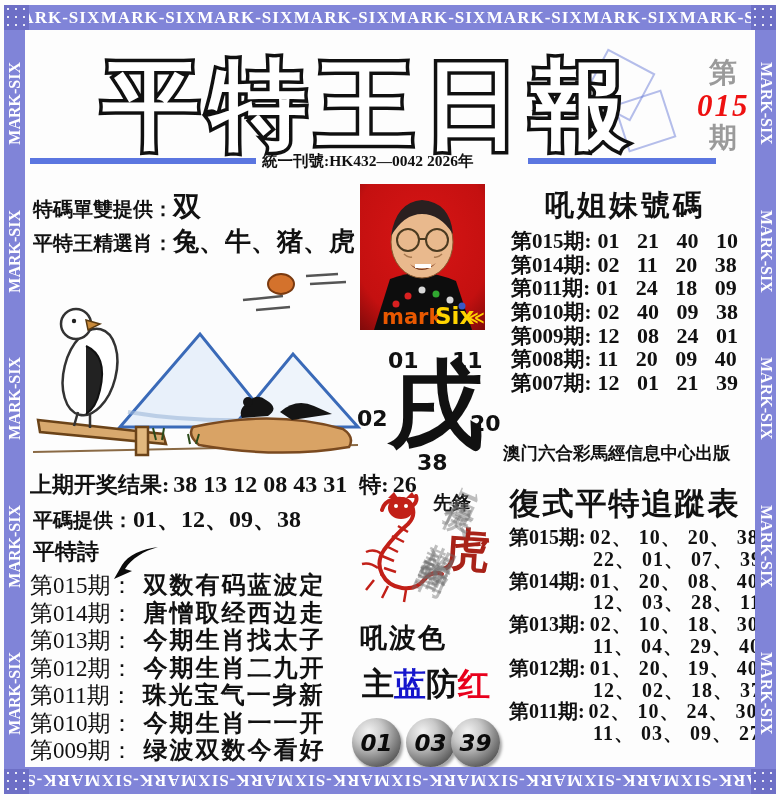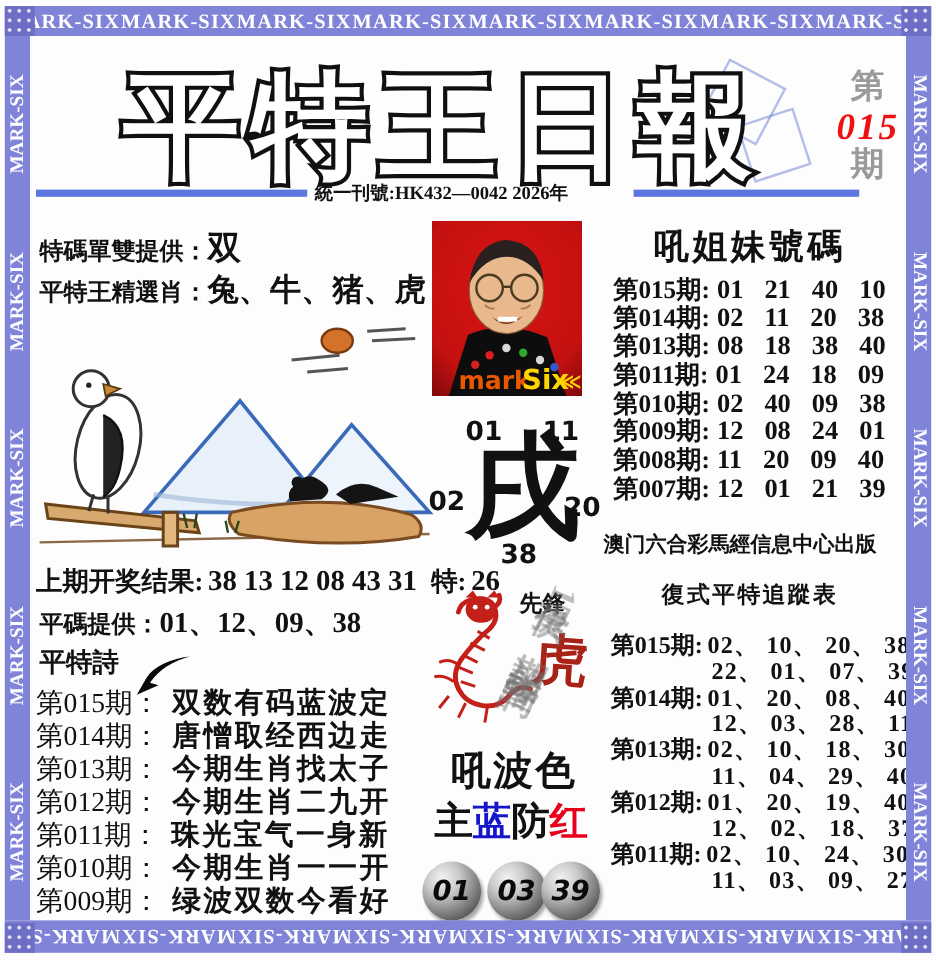--- a/index.html
+++ b/index.html
@@ -63,41 +63,41 @@
   .zodiac-char { position:absolute; left:388px; top:358px; font-size:96px; font-weight:bold; line-height:1;
     font-family:"Liberation Serif", serif; z-index:2; }
   .znum { position:absolute; font-family:"DejaVu Sans", sans-serif; font-weight:bold; font-size:22px; z-index:3; }
   .zn-tl { left:388px; top:348px; } .zn-tr { left:452px; top:348px; }
   .zn-l  { left:357px; top:406px; } .zn-r  { left:470px; top:411px; }
   .zn-b  { left:417px; top:450px; }
   .tiger-svg { position:absolute; left:354px; top:492px; width:95px; height:112px; z-index:2; }
   .tiger-cap { position:absolute; left:433px; top:490px; font-size:19px; font-weight:bold; z-index:2; }
   .tiger-char { position:absolute; left:444px; top:520px; font-size:46px; font-weight:bold; color:#a82218;
     font-family:"Liberation Serif", serif; transform:rotate(4deg); z-index:2; }
-  .wave-title { position:absolute; left:376px; top:620px; font-size:33px; font-weight:bold; letter-spacing:2px; z-index:2; }
+  .wave-title { position:absolute; left:360px; top:620px; font-size:27px; font-weight:bold; letter-spacing:2px; z-index:2; }
   .wave-line { position:absolute; left:362px; top:663px; font-size:32px; font-weight:bold; white-space:nowrap; z-index:2; }
   .wave-blue { color:#1515cc; } .wave-red { color:#e8001c; }
   .ball { position:absolute; top:718px; width:49px; height:49px; border-radius:50%; z-index:4;
     background:radial-gradient(circle at 34% 28%, #f2f2f2 0%, #c9c9c9 30%, #8e8e8e 55%, #4a4a4a 85%, #303030 100%);
     display:flex; align-items:center; justify-content:center;
     box-shadow:2px 3px 3px rgba(0,0,0,.35); }
   .ball span { font-family:"DejaVu Sans", sans-serif; font-weight:bold; font-style:italic; font-size:23px; color:#0a0a0a; }
   .ball-1 { left:352px; } .ball-2 { left:406px; } .ball-3 { left:451px; }
 
   
   .sister-title { position:absolute; left:505px; top:186px; width:240px; text-align:center;
     font-size:29px; font-weight:bold; letter-spacing:3px; z-index:2; }
   .sister-rows { position:absolute; left:511px; top:227px; z-index:2; }
   .sis-row { height:23.7px; white-space:nowrap; }
   .sis-issue { font-size:21px; font-weight:bold; margin-right:6px; }
   .sis-nums { font-size:22px; font-weight:bold; word-spacing:12px; }
   .publisher { position:absolute; left:503px; top:441px; width:250px; font-size:17.5px; font-weight:bold;
     white-space:nowrap; z-index:2; }
   .track-title { position:absolute; left:505px; top:483px; width:240px; text-align:center;
-    font-size:19px; font-weight:bold; letter-spacing:2px; z-index:2; }
+    font-size:31px; font-weight:bold; letter-spacing:2px; z-index:2; }
   .track-rows { position:absolute; left:509px; top:524px; z-index:2; }
   .trk-line { height:21.8px; white-space:nowrap; }
   .trk-issue { font-size:20px; font-weight:bold; margin-right:4px; }
   .trk-nums { font-size:20px; font-weight:bold; letter-spacing:1px; }
   .trk-cont { padding-left:84px; }
 
   
   .grey-wm { position:absolute; left:455px; top:480px; height:320px; writing-mode:vertical-rl;
     transform:rotate(24deg); transform-origin:top center;
     font-size:30px; font-weight:bold; color:rgba(110,110,110,.45); letter-spacing:5px; z-index:4; }
@@ -300,21 +300,20 @@
     <span>03</span>
   </div>
 <div class="ball ball-3">
     <span>39</span>
   </div>
 
 <div class="sister-title">吼姐妹號碼</div>
 <div class="sister-rows">
   <div class="sis-row"><span class="sis-issue">第015期:</span><span class="sis-nums">01 21 40 10</span></div>
   <div class="sis-row"><span class="sis-issue">第014期:</span><span class="sis-nums">02 11 20 38</span></div>
-  <div class="sis-row"><span class="sis-issue">第013期:</span><span class="sis-nums">08 18 38 40</span></div>
   <div class="sis-row"><span class="sis-issue">第011期:</span><span class="sis-nums">01 24 18 09</span></div>
   <div class="sis-row"><span class="sis-issue">第010期:</span><span class="sis-nums">02 40 09 38</span></div>
   <div class="sis-row"><span class="sis-issue">第009期:</span><span class="sis-nums">12 08 24 01</span></div>
   <div class="sis-row"><span class="sis-issue">第008期:</span><span class="sis-nums">11 20 09 40</span></div>
   <div class="sis-row"><span class="sis-issue">第007期:</span><span class="sis-nums">12 01 21 39</span></div>
 </div>
 <div class="publisher">澳门六合彩馬經信息中心出版</div>
 
 <div class="track-title">復式平特追蹤表</div>
 <div class="track-rows">

